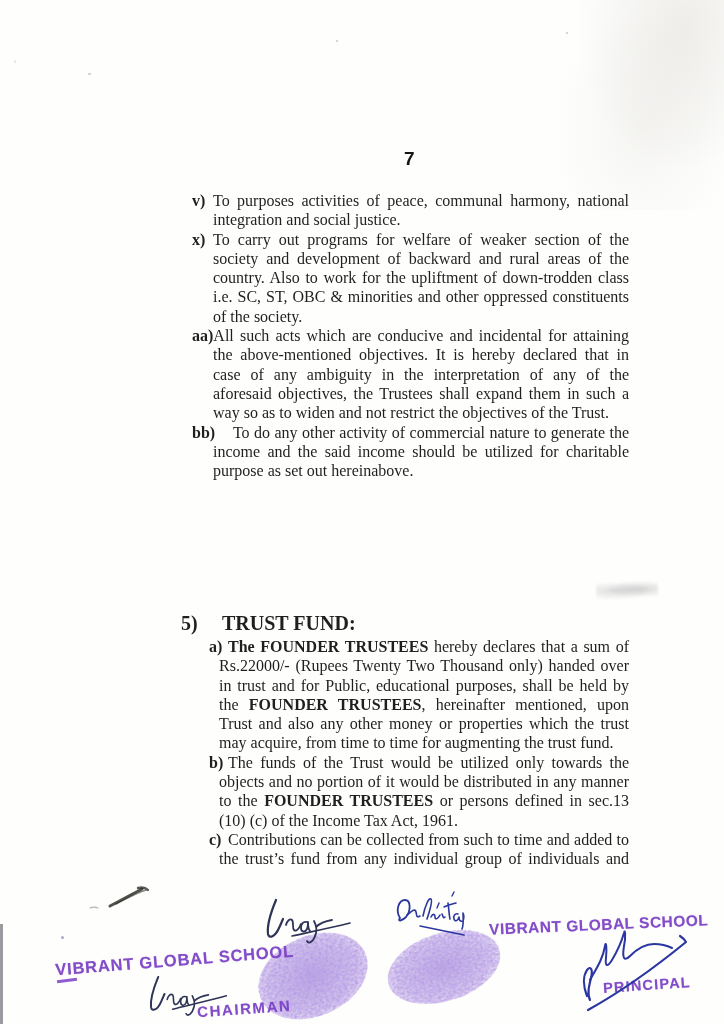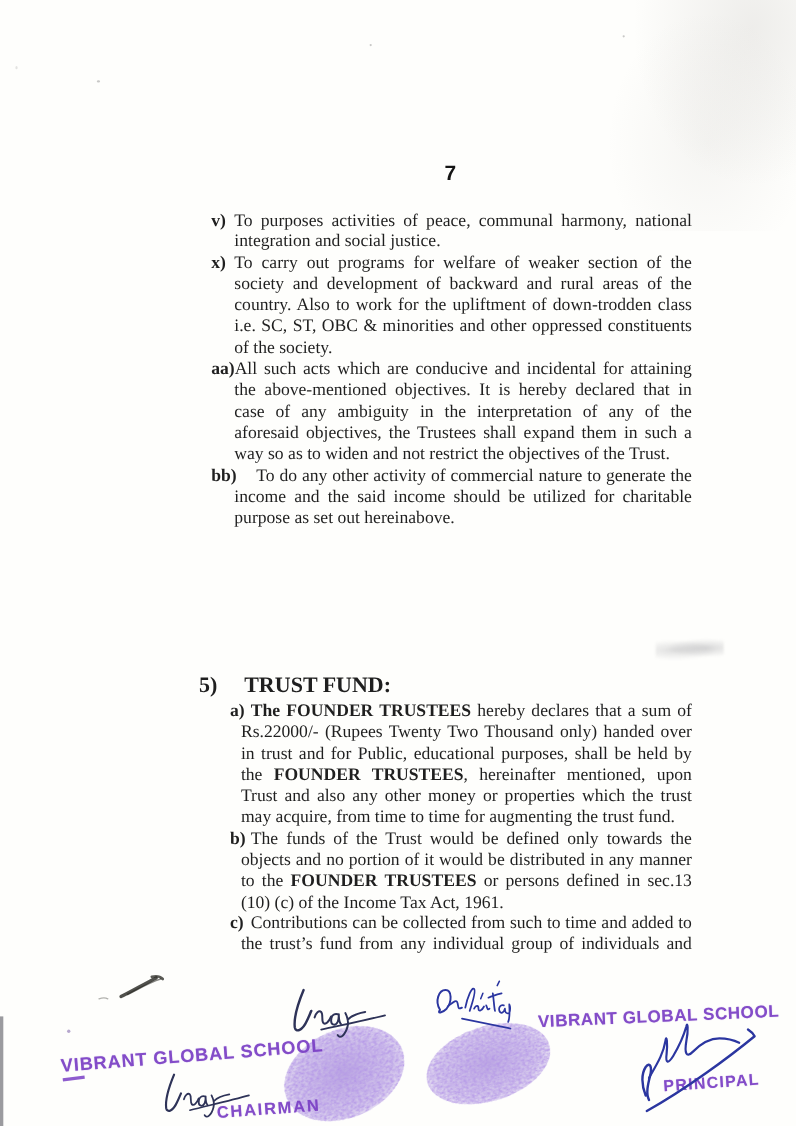--- a/index.html
+++ b/index.html
@@ -68,21 +68,21 @@
       <div class="item"><span class="marker">aa)</span><span class="rich"><span>All such acts which are conducive and incidental for attaining the above-mentioned objectives. It is hereby declared that in case of any ambiguity in the interpretation of any of the aforesaid objectives, the Trustees shall expand them in such a way so as to widen and not restrict the objectives of the Trust.</span></span></div>
       <div class="item"><span class="marker">bb)</span><span class="rich"><span>&nbsp;&nbsp;&nbsp;&nbsp;To do any other activity of commercial nature to generate the income and the said income should be utilized for charitable purpose as set out hereinabove.</span></span></div>
     </div>
 
   <div class="section-head">
     <span class="sec-num">5)</span><span class="sec-title">TRUST FUND:</span>
   </div>
 
   <div class="sub-list">
       <div class="item"><span class="marker">a)</span><span class="rich"><b>The FOUNDER TRUSTEES</b><span> hereby declares that a sum of Rs.22000/- (Rupees Twenty Two Thousand only) handed over in trust and for Public, educational purposes, shall be held by the </span><b>FOUNDER TRUSTEES</b><span>, hereinafter mentioned, upon Trust and also any other money or properties which the trust may acquire, from time to time for augmenting the trust fund.</span></span></div>
-      <div class="item"><span class="marker">b)</span><span class="rich"><span>The funds of the Trust would be defined only towards the objects and no portion of it would be distributed in any manner to the </span><b>FOUNDER TRUSTEES</b><span> or persons defined in sec.13 (10) (c) of the Income Tax Act, 1961.</span></span></div>
+      <div class="item"><span class="marker">b)</span><span class="rich"><span>The funds of the Trust would be utilized only towards the objects and no portion of it would be distributed in any manner to the </span><b>FOUNDER TRUSTEES</b><span> or persons defined in sec.13 (10) (c) of the Income Tax Act, 1961.</span></span></div>
       <div class="item jlast"><span class="marker">c)</span><span class="rich"><span>Contributions can be collected from such to time and added to the trust’s fund from any individual group of individuals and</span></span></div>
     </div>
 
   <svg class="abs ink-black" style="left:88px;top:884px;" width="70" height="28" viewBox="0 0 70 28">
     <path d="M22,22 C32,17 44,10 54,5" stroke-width="3" opacity=".8"></path>
     <path d="M28,20 C38,15 48,9 58,6" stroke-width="1.6" opacity=".55"></path>
     <path d="M50,4 C54,3 58,4 60,6" stroke-width="2.4" opacity=".75"></path>
     <path d="M2,24 C5,23 8,23 10,24" stroke-width="1.2" opacity=".35"></path>
   </svg>
 

